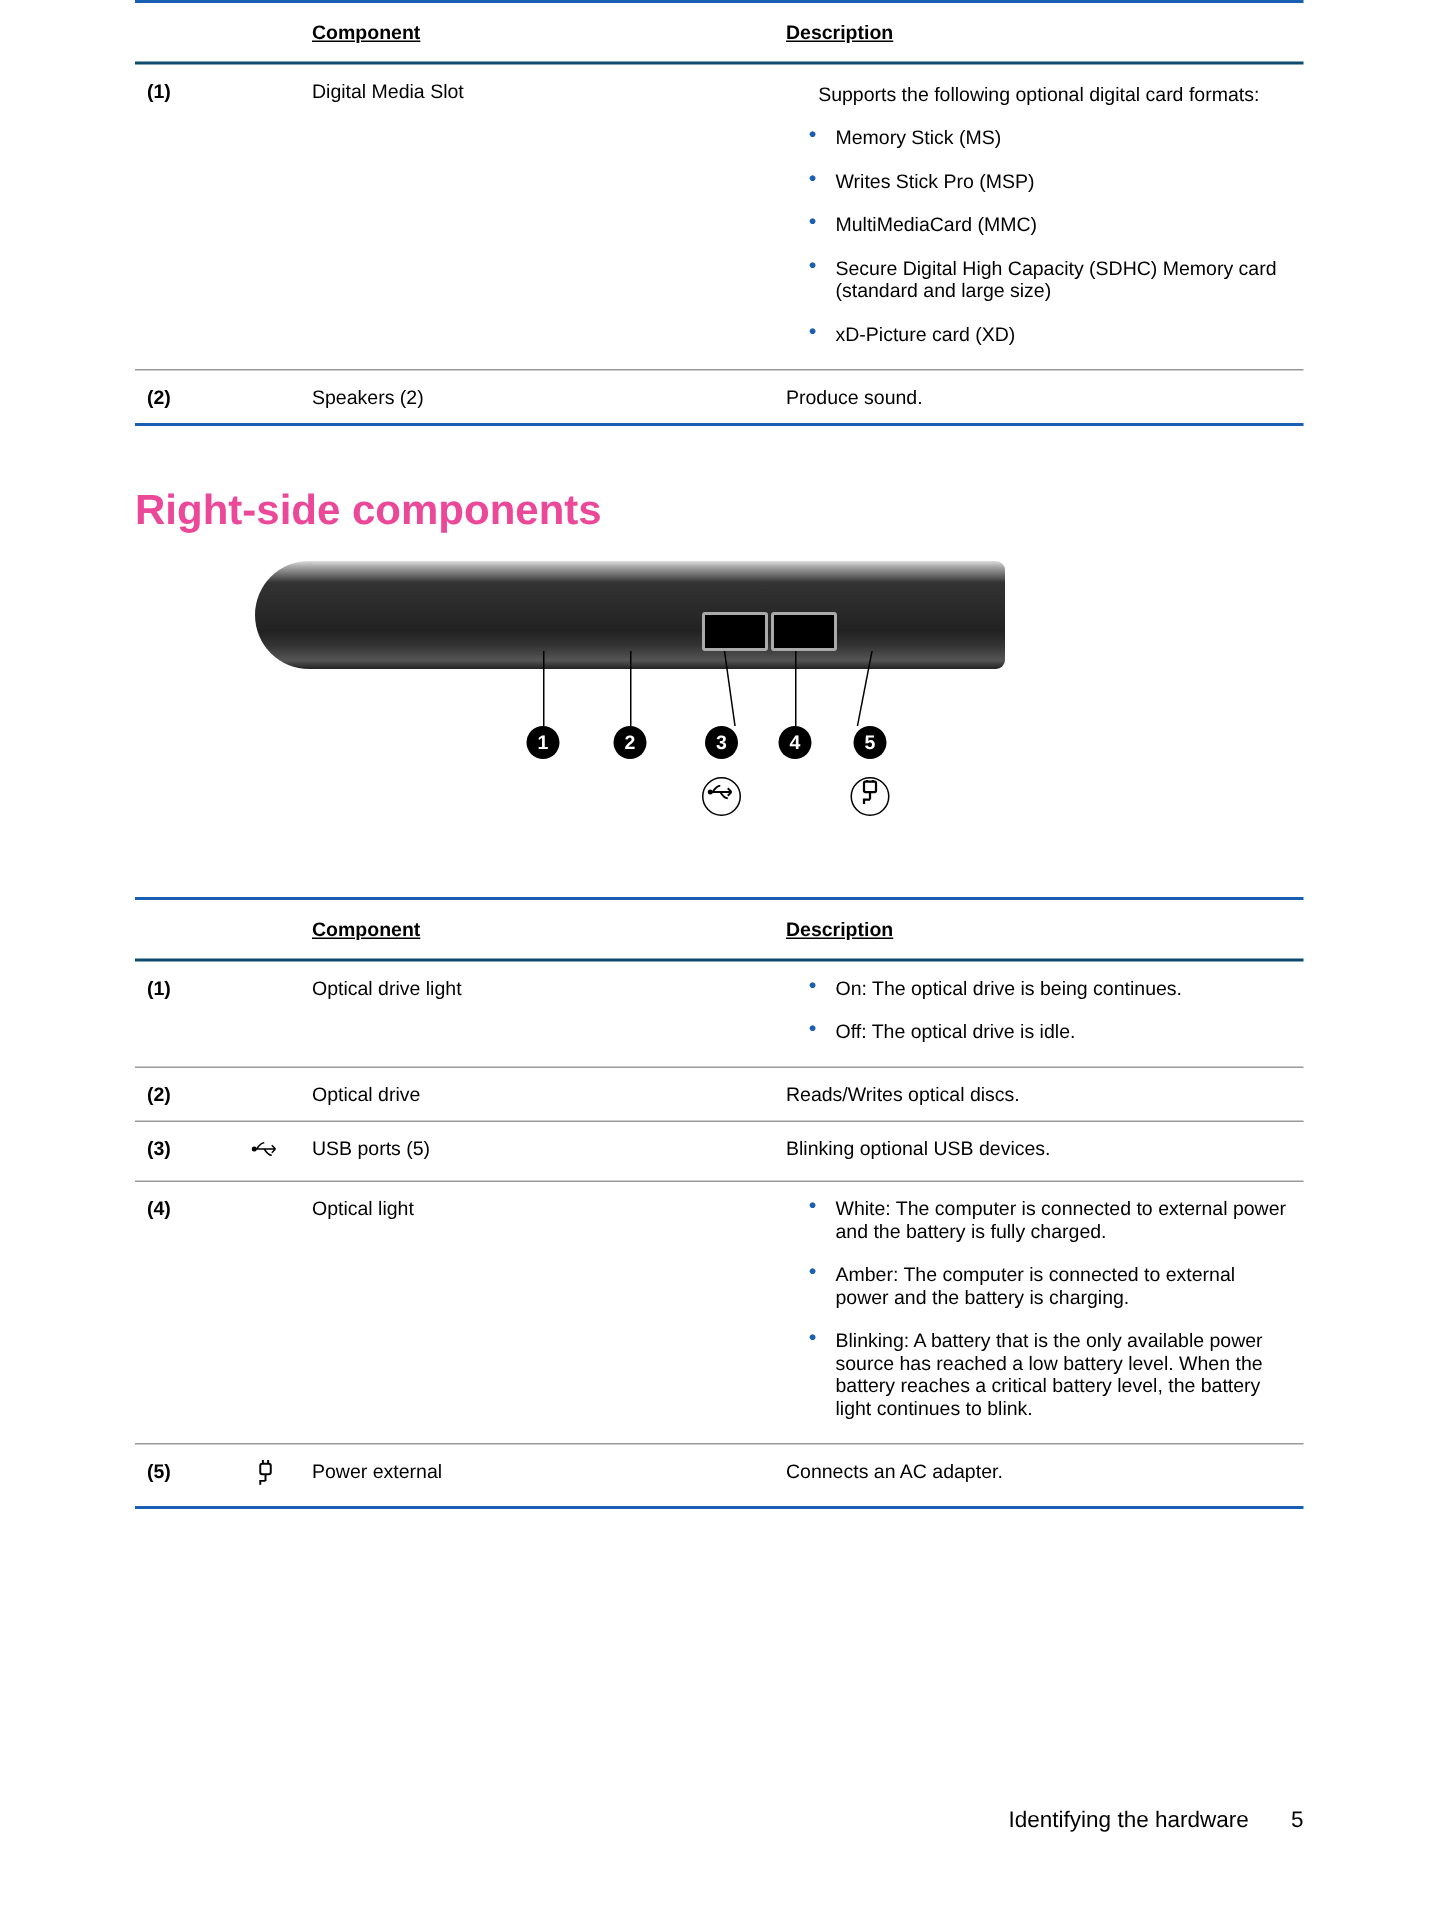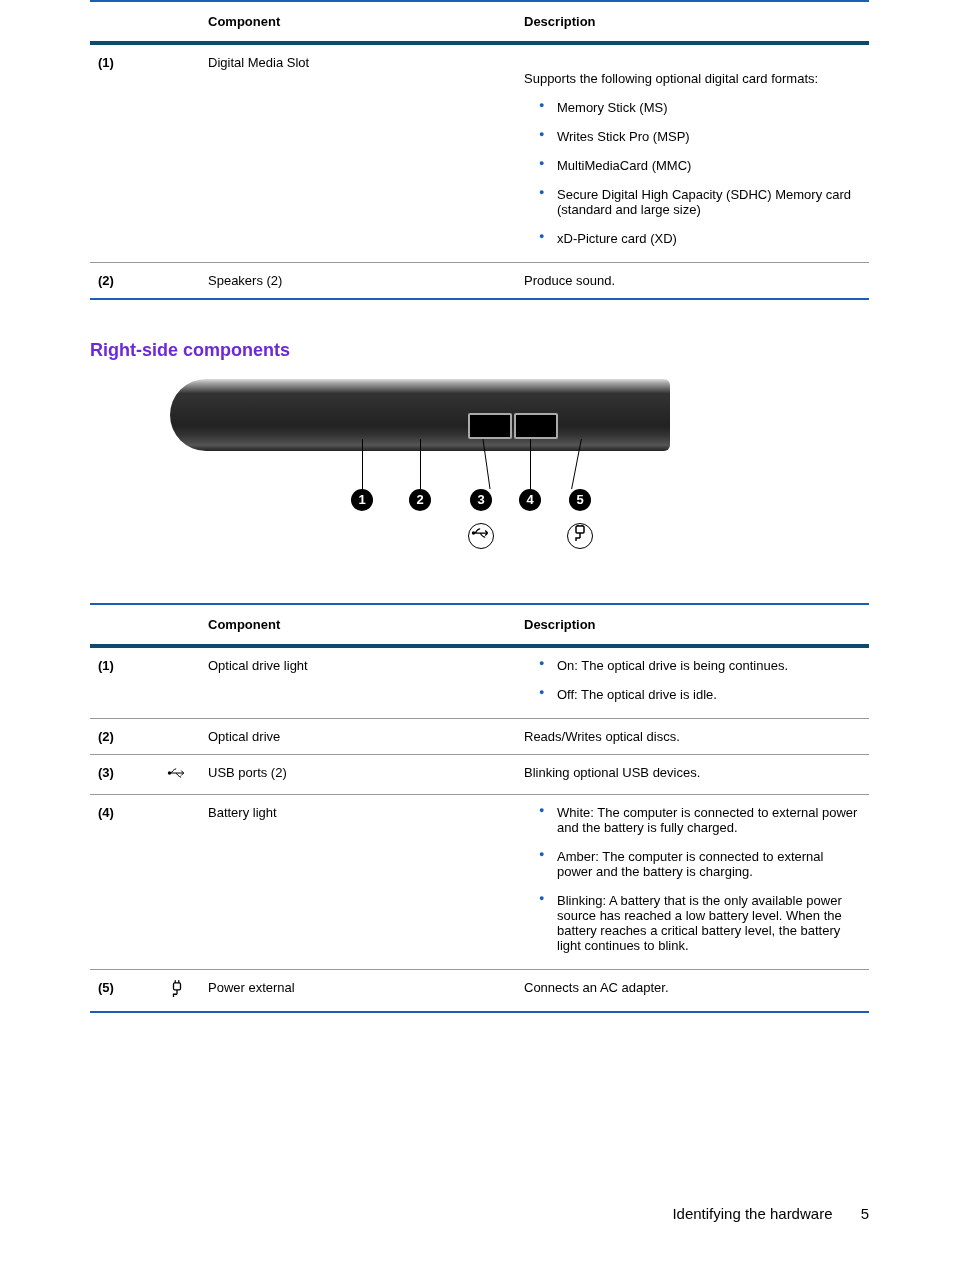--- a/index.html
+++ b/index.html
@@ -19,23 +19,24 @@
     table {
       width: 100%;
       border-collapse: collapse;
       margin-bottom: 40px;
     }
     .table-top-border {
       border-top: 2px solid #1a5fb4;
     }
     .header-row td {
       padding: 12px 8px 12px 8px;
-      border-bottom: 4px solid #0c4a6e;
-      font-weight: bold;
-      font-size: 13px;
+      border-bottom: 2px solid #0c4a6e;
+      font-weight: bold;
+      font-size: 13px;
+      text-decoration: underline;
     }
     .body-row td {
       padding: 10px 8px 10px 8px;
       border-bottom: 1px solid #999;
       font-size: 13px;
       vertical-align: top;
     }
     .last-row td {
       border-bottom: 2px solid #1a5fb4;
     }
@@ -67,27 +68,28 @@
     }
     ul li::before {
       content: "●";
       color: #1a5fb4;
       position: absolute;
       left: 0;
       top: 0;
       font-size: 9px;
     }
     .section-intro {
-      margin-top: 16px;
+      margin-top: 2px;
       margin-bottom: 14px;
+      text-align: center;
     }
     h2 {
-      color: #6d28d9;
-      font-weight: bold;
-      font-size: 18px;
+      color: #ec4899;
+      font-weight: bold;
+      font-size: 28px;
       margin-top: 38px;
       margin-bottom: 18px;
     }
     .image-placeholder {
       margin-left: 80px;
       width: 500px;
       height: 200px;
       margin-bottom: 24px;
       position: relative;
     }
@@ -243,27 +245,27 @@
       <td class="col-desc">Reads/Writes optical discs.</td>
     </tr>
     <tr class="body-row">
       <td class="col-num">(3)</td>
       <td class="col-icon">
         <svg class="icon-svg" viewBox="0 0 24 16">
           <path d="M 2 8 L 20 8 M 20 8 L 17 5 M 20 8 L 17 11 M 5 8 C 5 8 8 3 11 3 M 11 8 C 11 8 14 13 17 13" stroke="#000" stroke-width="1.2" fill="none"></path>
           <circle cx="3" cy="8" r="2" fill="#000"></circle>
         </svg>
       </td>
-      <td class="col-comp">USB ports (2)</td>
+      <td class="col-comp">USB ports (5)</td>
       <td class="col-desc">Blinking optional USB devices.</td>
     </tr>
     <tr class="body-row">
       <td class="col-num">(4)</td>
       <td class="col-icon"></td>
-      <td class="col-comp">Battery light</td>
+      <td class="col-comp">Optical light</td>
       <td class="col-desc">
         <ul>
           <li>White: The computer is connected to external power and the battery is fully charged.</li>
           <li>Amber: The computer is connected to external power and the battery is charging.</li>
           <li>Blinking: A battery that is the only available power source has reached a low battery level. When the battery reaches a critical battery level, the battery light continues to blink.</li>
         </ul>
       </td>
     </tr>
     <tr class="body-row last-row">
       <td class="col-num">(5)</td>

